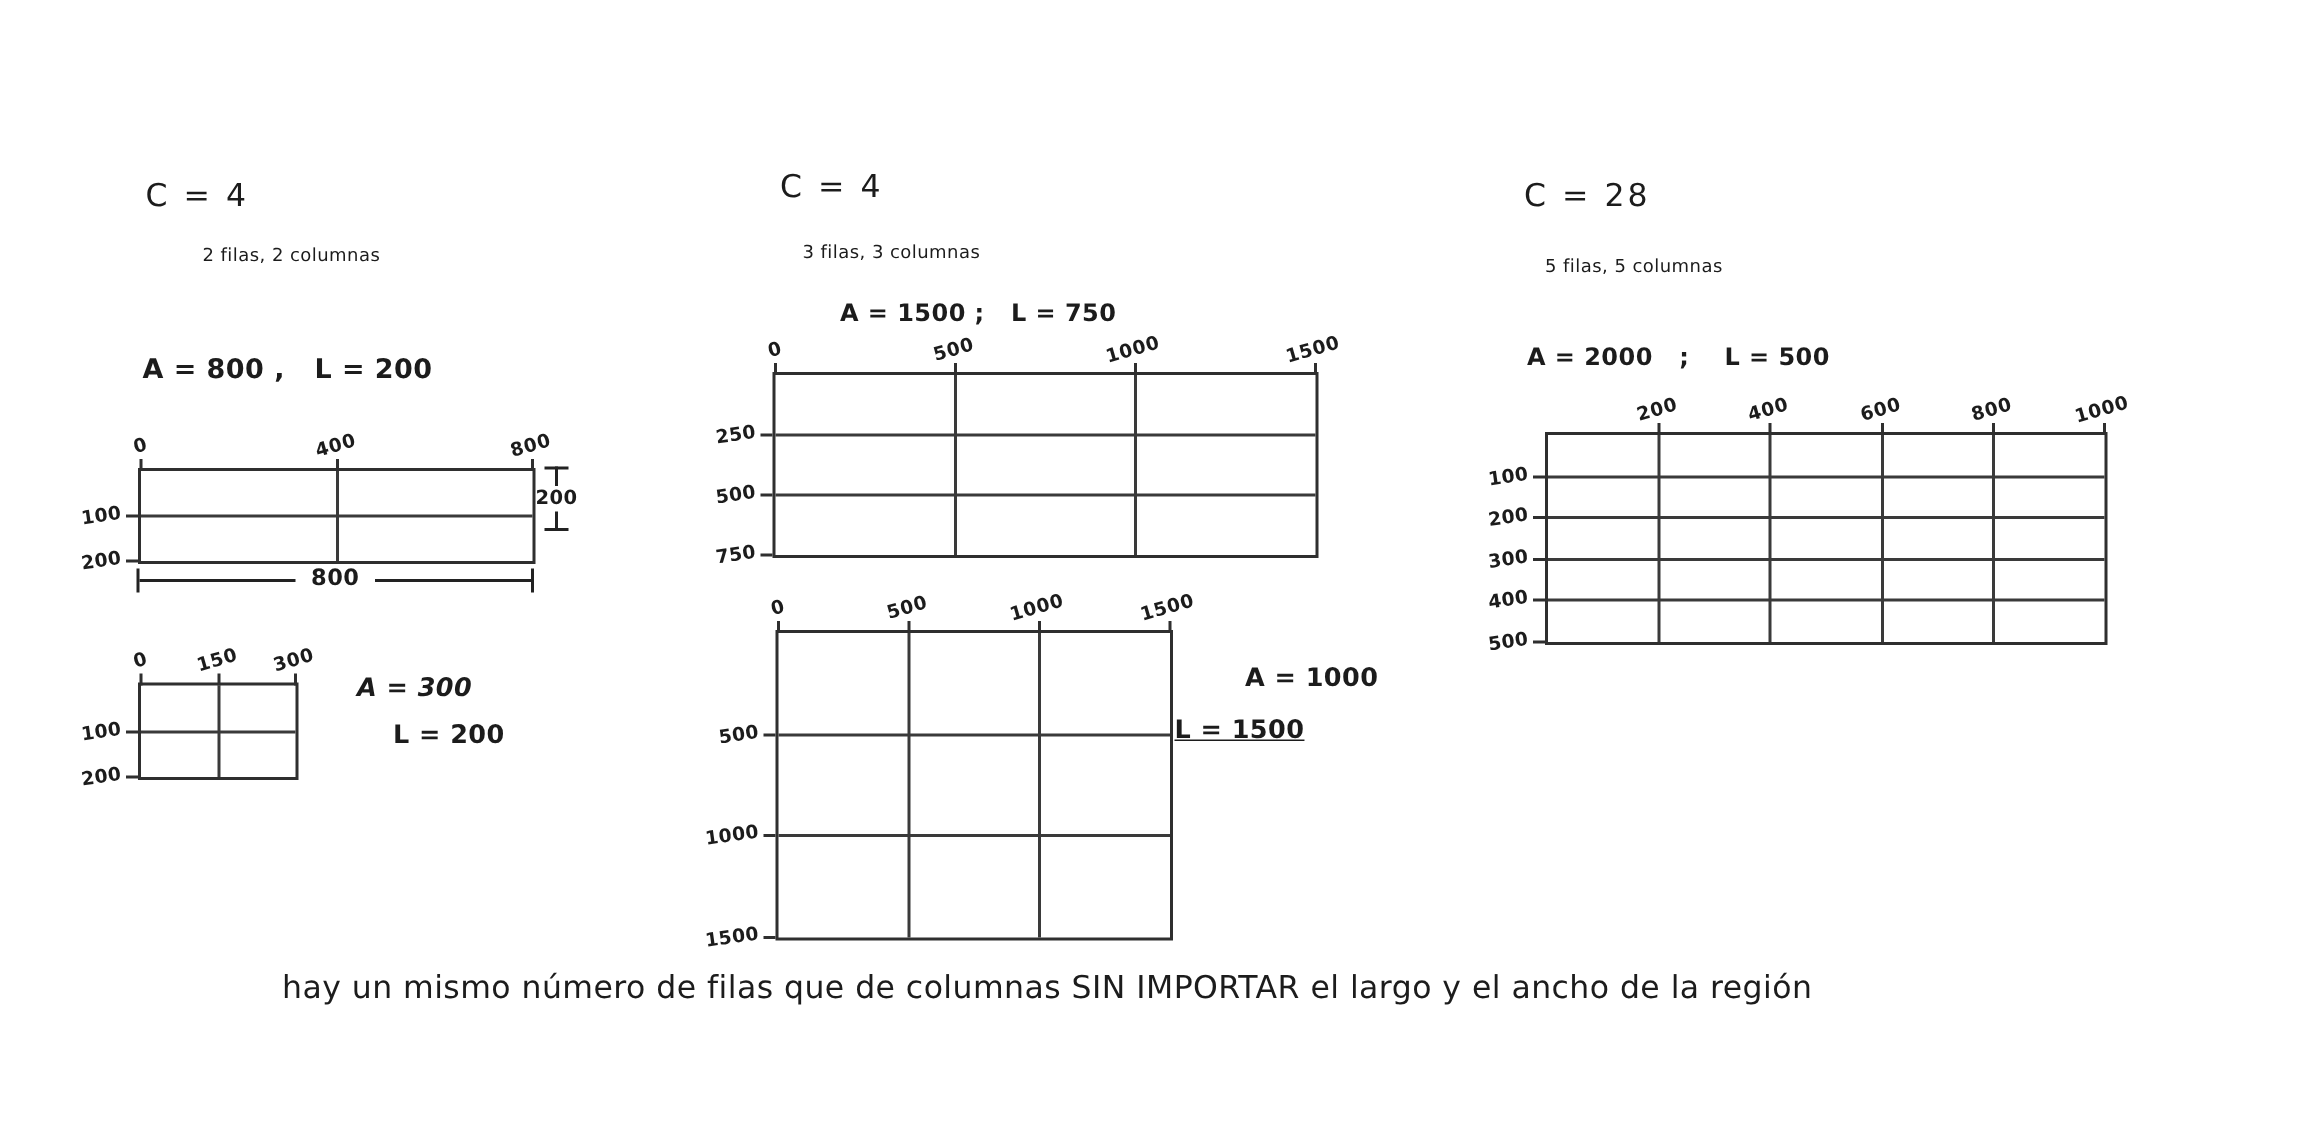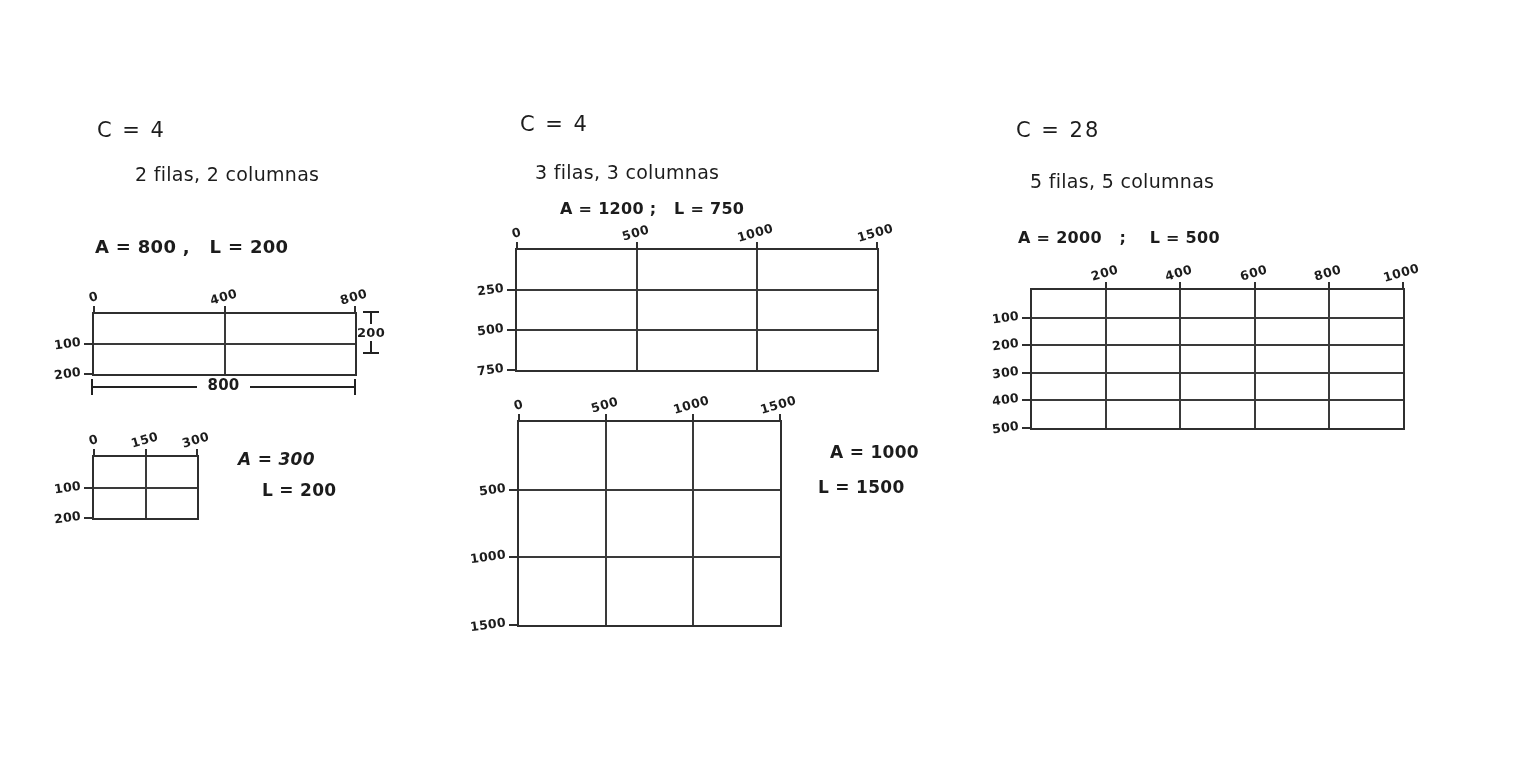--- a/index.html
+++ b/index.html
@@ -5,21 +5,21 @@
   html,body{margin:0;padding:0;background:#ffffff;}
   .canvas{
     position:relative;width:1532px;height:757px;background:#ffffff;overflow:hidden;
     font-family:"DejaVu Sans", sans-serif;color:#1c1c1c;letter-spacing:0.3px;
   }
   .title{position:absolute;left:380px;top:34px;width:570px;text-align:center;font-size:22px;}
   .c-label{position:absolute;font-size:21px;letter-spacing:2px;}
   #c4-label{left:97px;top:118px;}
   #c9-label{left:520px;top:112px;}
   #c25-label{left:1016px;top:118px;}
-  .note{position:absolute;font-size:19px;}
+  .note{position:absolute;font-size:12px;}
   #c4-note{left:135px;top:163px;}
   #c9-note{left:535px;top:161px;}
   #c25-note{left:1030px;top:170px;}
   .params{position:absolute;font-weight:bold;white-space:pre;}
   #c4-params{left:95px;top:236px;font-size:18px;}
   #c9-params{left:560px;top:199px;font-size:16px;}
   #c25-params{left:1018px;top:228px;font-size:16px;}
 
   .grid{position:absolute;border:2px solid #2f2f2f;}
   #grid-c4-main{left:92px;top:312px;width:261px;height:60px;}
@@ -47,21 +47,21 @@
 
   .dim-h{position:absolute;left:91px;top:378px;width:265px;height:18px;display:flex;align-items:center;}
   .dim-h .end{width:2px;height:16px;background:#222;}
   .dim-h .seg{flex:1;height:2.5px;background:#222;}
   .dim-h-label{font-size:15px;font-weight:bold;padding:0 10px;transform:translateY(-2px);}
 
   .side-label{position:absolute;font-weight:bold;white-space:pre;font-size:17px;}
   #c4-small-a{left:238px;top:449px;font-style:italic;}
   #c4-small-l{left:238px;top:480px;margin-left:24px;}
   #c9-b-a{left:830px;top:442px;}
-  #c9-b-l{left:818px;top:477px;}
+  #c9-b-l{left:783px;top:477px;text-decoration:underline;}
 
   .footer{position:absolute;left:188px;top:643px;font-size:21px;line-height:31px;}
 </style>
 </head>
 <body>
 
 <div class="canvas">
 
 
   <div class="c-label" id="c4-label">C = 4</div>
@@ -109,21 +109,21 @@
       <div class="ymark" style="top: calc(50% - 1px);"></div>
       <span class="ytick" style="top: 50%;">100</span>
       <div class="ymark" style="top: calc(100% - 1px);"></div>
       <span class="ytick" style="top: 100%;">200</span>
     </div>
   <div class="side-label" id="c4-small-a">A = 300</div>
   <div class="side-label" id="c4-small-l">L = 200</div>
 
   <div class="c-label" id="c9-label">C = 4</div>
   <div class="note" id="c9-note">3 filas, 3 columnas</div>
-  <div class="params" id="c9-params">A = 1200 ;   L = 750</div>
+  <div class="params" id="c9-params">A = 1500 ;   L = 750</div>
 
   <div class="grid" id="grid-c9-top">
       <div class="vline" style="left: 33.3333%;"></div>
       <div class="vline" style="left: 66.6667%;"></div>
       <div class="hline" style="top: 33.3333%;"></div>
       <div class="hline" style="top: 66.6667%;"></div>
       <div class="xmark" style="left: calc(0% - 1px);"></div>
       <span class="xtick" style="left: 0%;">0</span>
       <div class="xmark" style="left: calc(33.33% - 1px);"></div>
       <span class="xtick" style="left: 33.33%;">500</span>
@@ -191,15 +191,16 @@
       <span class="ytick" style="top: 40%;">200</span>
       <div class="ymark" style="top: calc(60% - 1px);"></div>
       <span class="ytick" style="top: 60%;">300</span>
       <div class="ymark" style="top: calc(80% - 1px);"></div>
       <span class="ytick" style="top: 80%;">400</span>
       <div class="ymark" style="top: calc(100% - 1px);"></div>
       <span class="ytick" style="top: 100%;">500</span>
     </div>
 
   <div class="footer">
+    <div>hay un mismo número de filas que de columnas SIN IMPORTAR el largo y el ancho de la región</div>
   </div>
 
 </div>
 
 </body></html>

